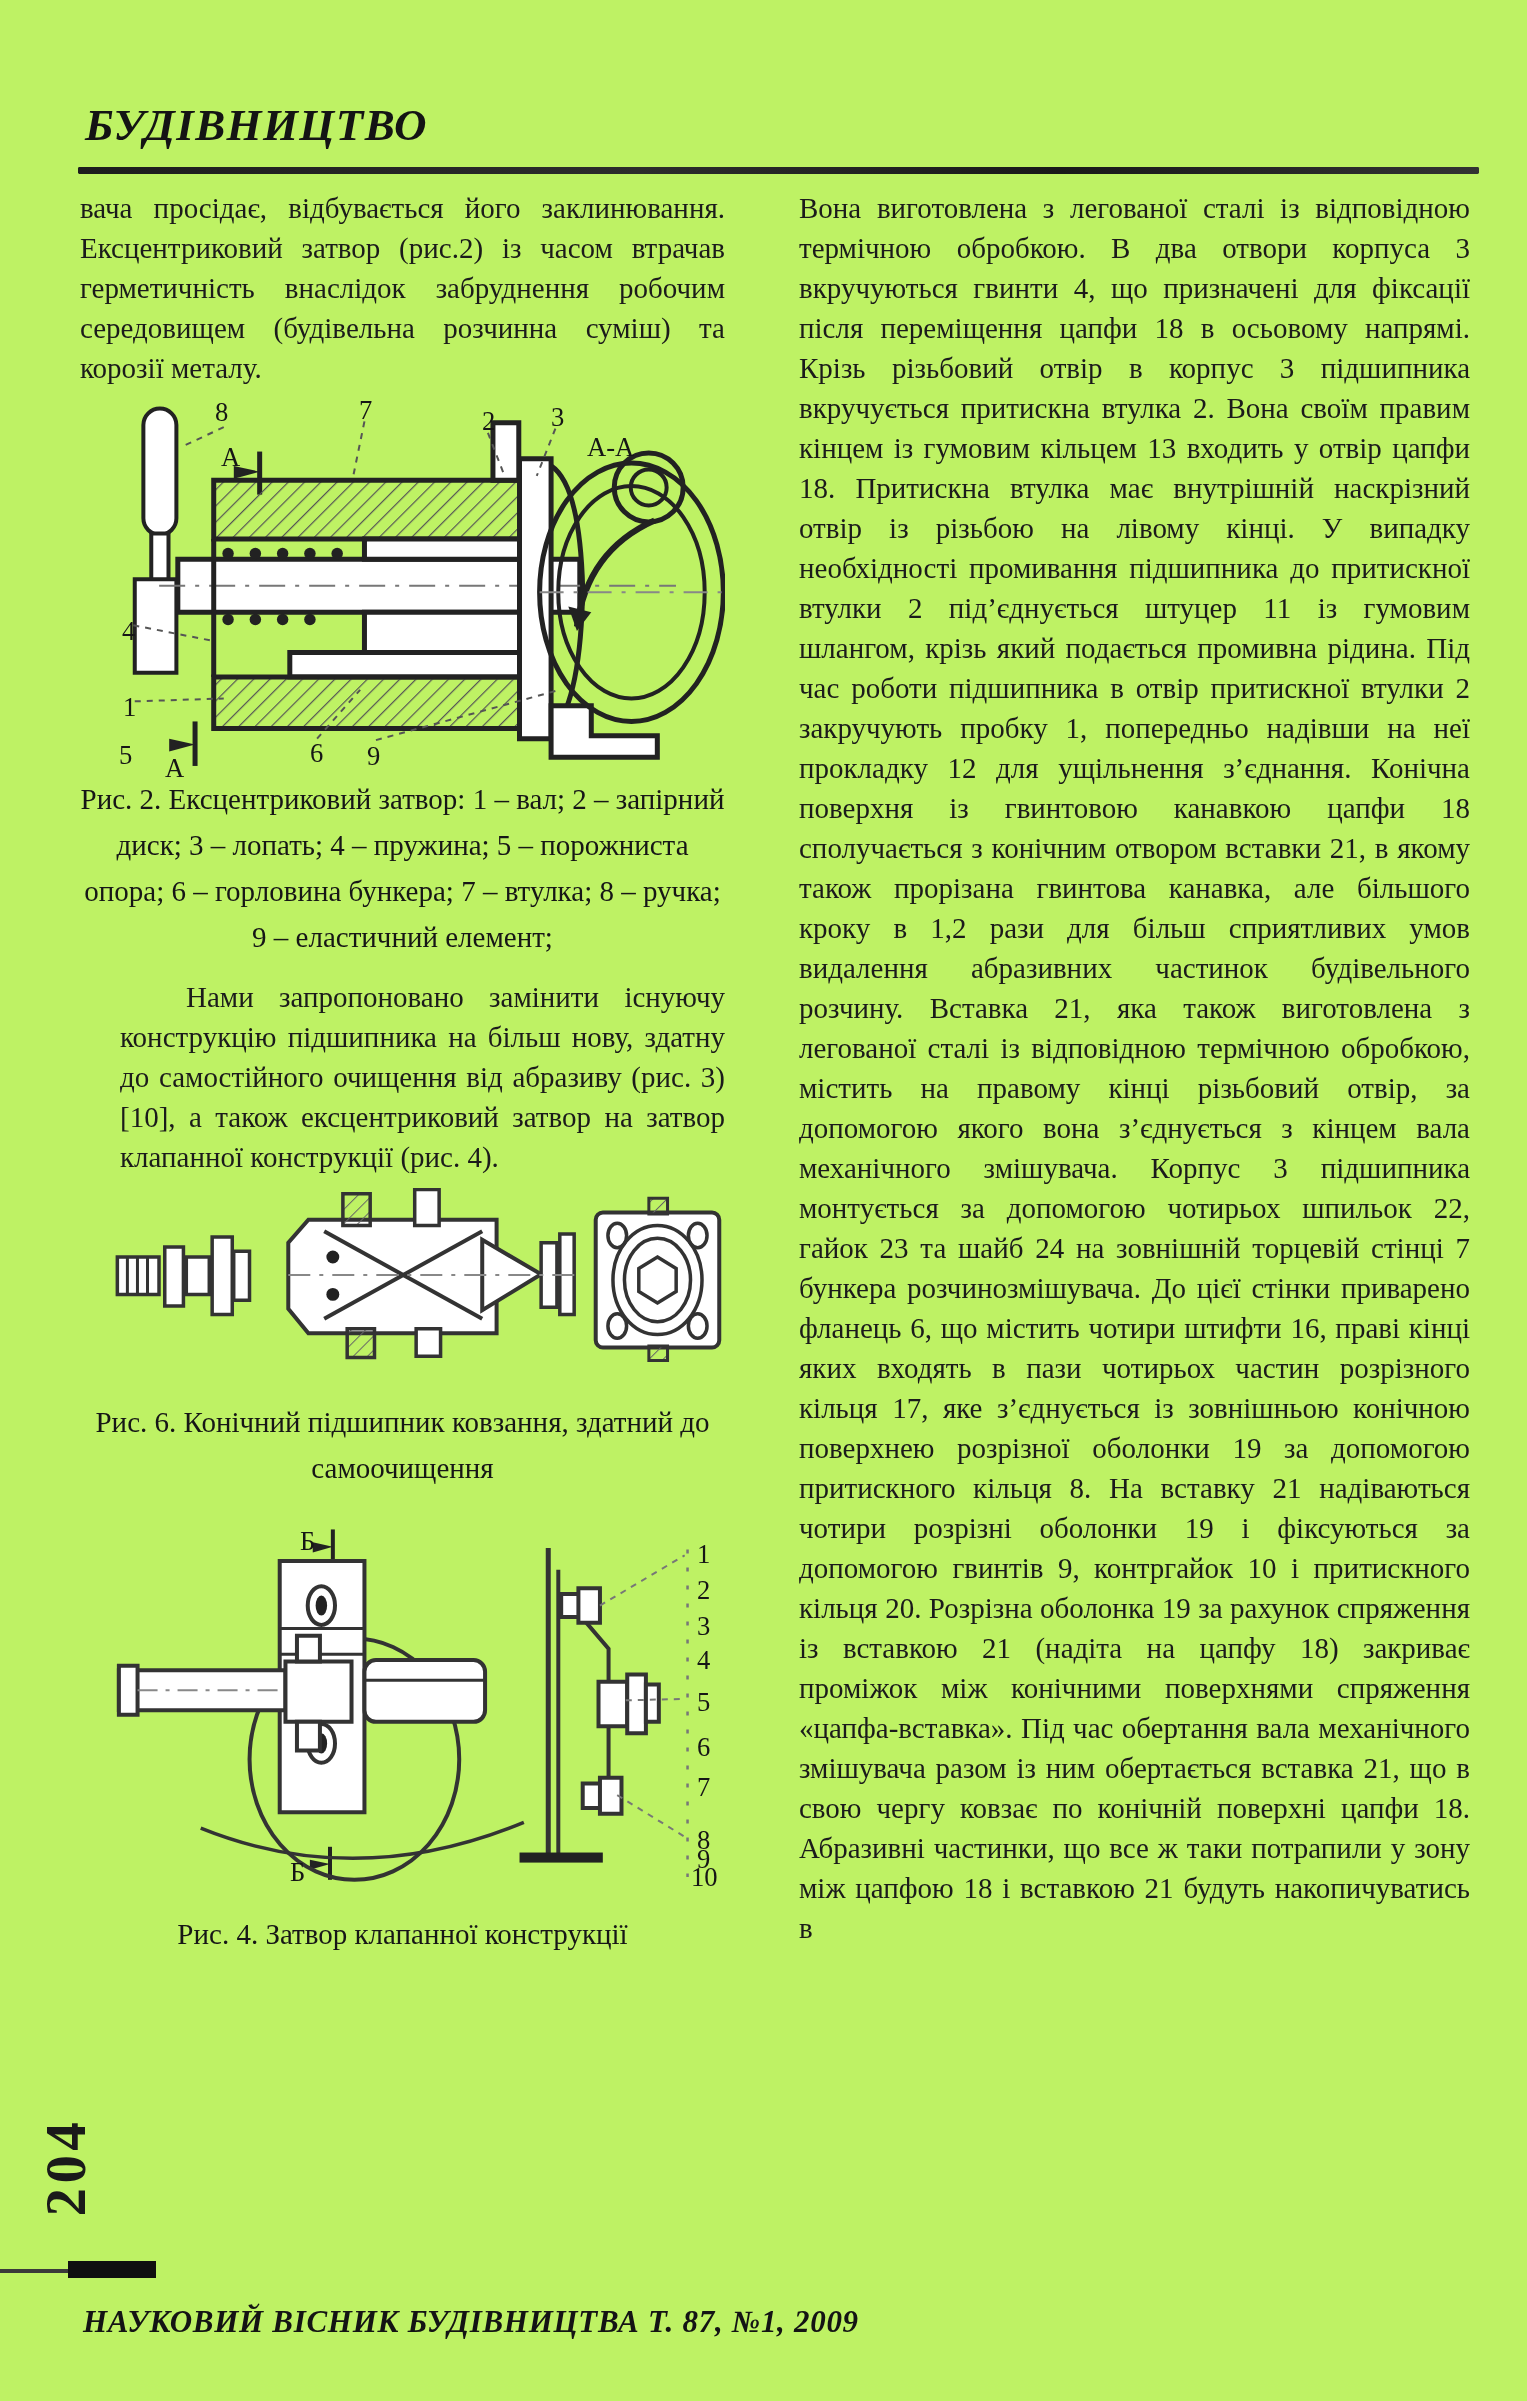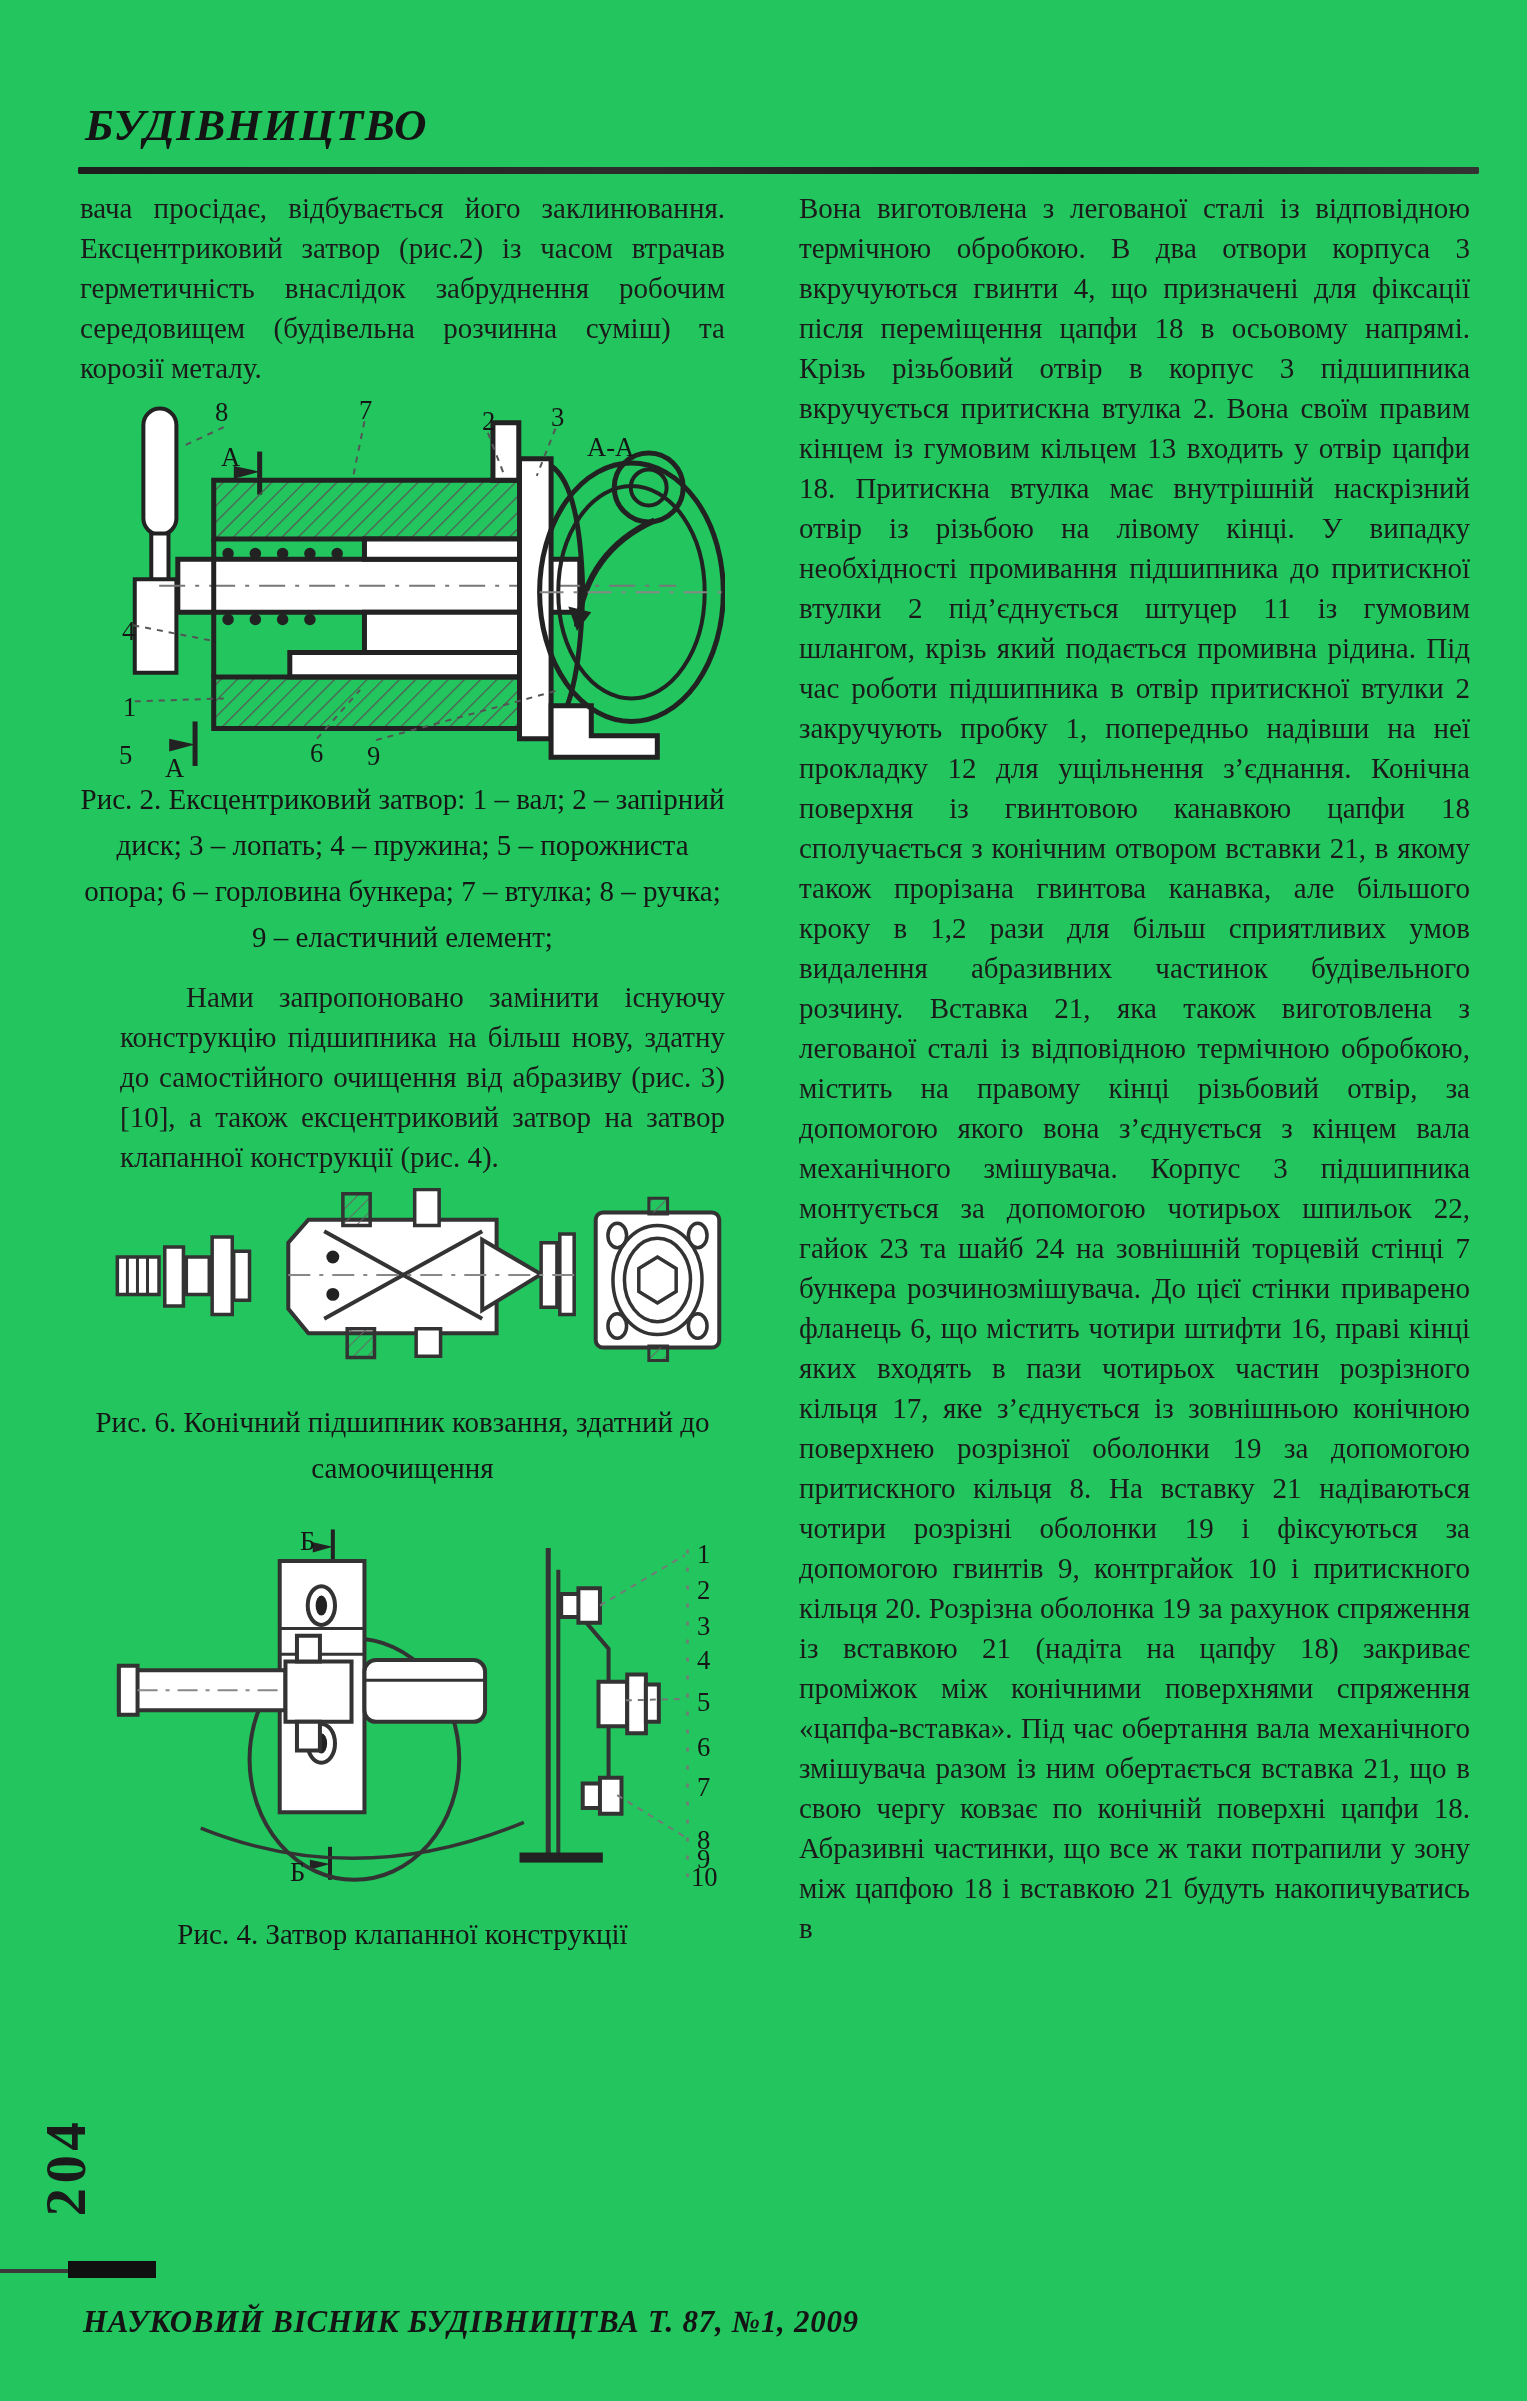--- a/index.html
+++ b/index.html
@@ -1,19 +1,19 @@
 <!DOCTYPE html>
 <html lang="uk" style="font-size:11.5px"><head>
 <meta charset="utf-8">
 <style>
   html,body{margin:0;padding:0;background:#e8e8e4;}
   .page{
     position:relative;
     width:1528px;height:2401px;
-    background:#22c55e;
+    background:#bef264;
     font-family:"Liberation Serif","DejaVu Serif",serif;
     color:#1b1b1b;
     overflow:hidden;
   }
   .header-title{
     position:absolute;left:85px;top:99px;
     font-size:45px;font-weight:bold;font-style:italic;
     letter-spacing:1.4px;color:#141414;
   }
   .header-rule{

